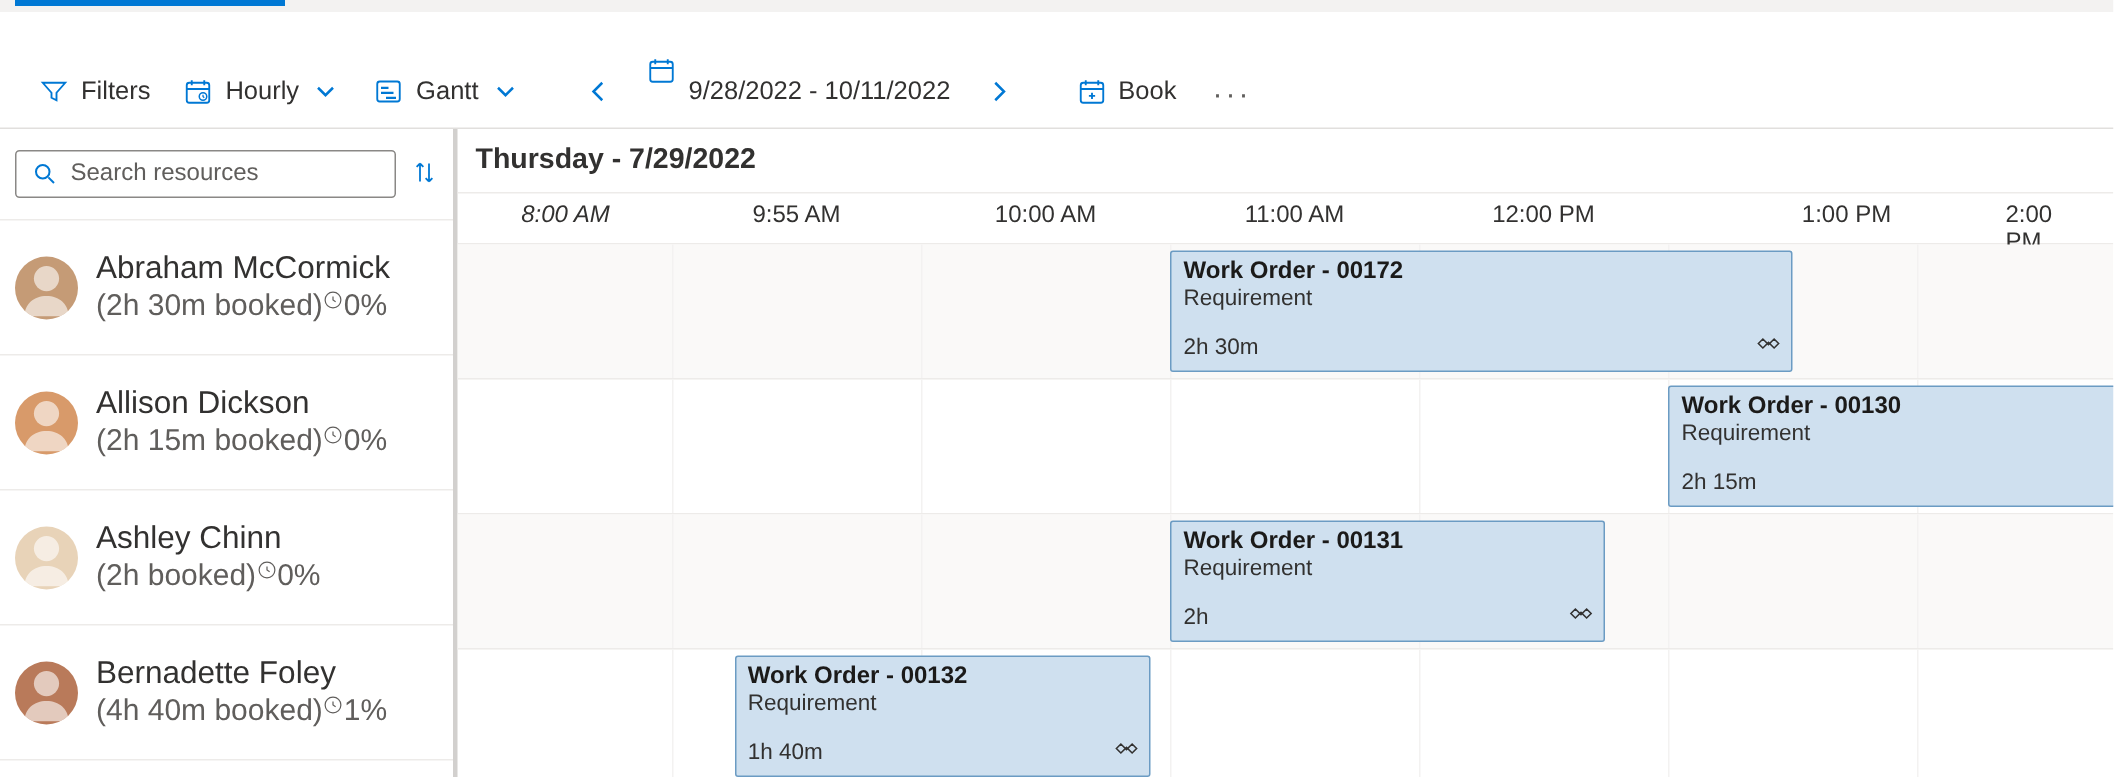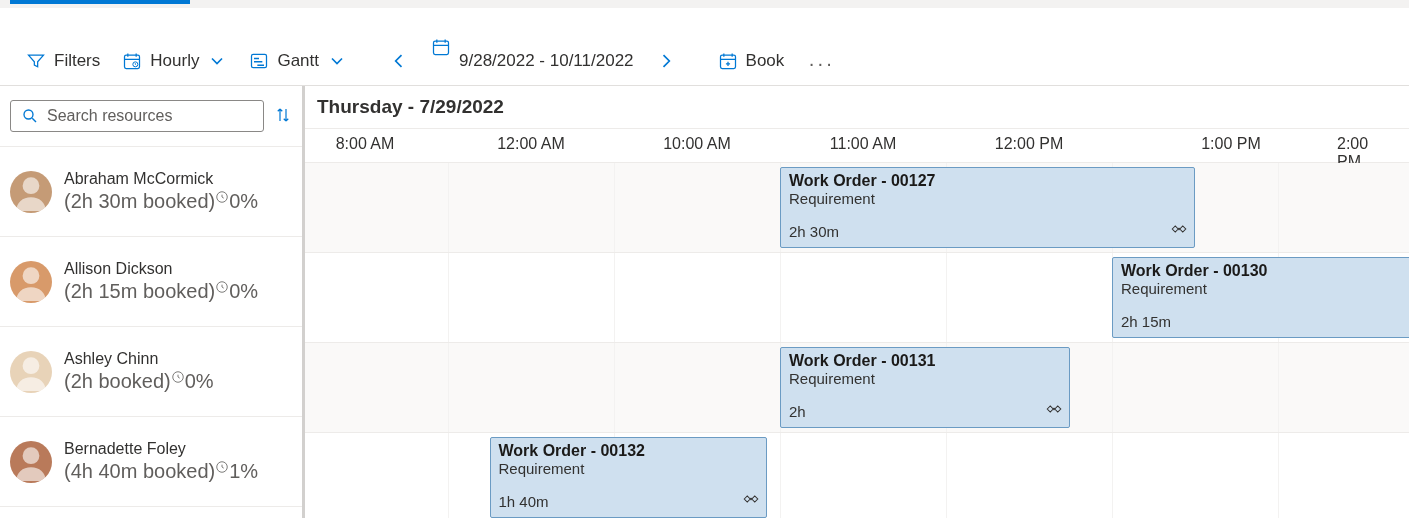--- a/index.html
+++ b/index.html
@@ -18,21 +18,21 @@
 .board { display: flex; height: 460px; }
 .left-pane { width: 305px; min-width: 305px; border-right: 3px solid #d2d0ce; display: flex; flex-direction: column; background: #fff; }
 .search-row { display: flex; align-items: center; gap: 10px; padding: 14px 10px; border-bottom: 1px solid #edebe9; }
 .search-box { flex: 1; display: flex; align-items: center; border: 1px solid #8a8886; border-radius: 3px; padding: 6px 10px; gap: 8px; color: #605e5c; font-size: 16px; }
 .search-box svg { width: 18px; height: 18px; stroke: #0078d4; fill: none; }
 .sort-btn svg { stroke: #0078d4; fill: none; width: 18px; height: 18px; }
 
 .resource-row { display: flex; align-items: center; padding: 12px 10px; border-bottom: 1px solid #edebe9; gap: 12px; height: 90px; }
 .avatar { width: 42px; height: 42px; border-radius: 50%; background: #d2d0ce; flex: none; display: flex; align-items: center; justify-content: center; font-size: 20px; overflow: hidden; }
 .avatar svg { width: 42px; height: 42px; }
-.res-info .res-name { font-size: 16px; color: #323130; }
+.res-info .res-name { font-size: 21px; color: #323130; }
 .res-sub { display: flex; gap: 0; color: #605e5c; font-size: 20px; margin-top: 2px; }
 .res-sub svg { width: 14px; height: 14px; stroke: #605e5c; fill: none; }
 
 .right-pane { flex: 1; position: relative; overflow: hidden; }
 .date-header { padding: 10px 12px; font-size: 19px; font-weight: 600; border-bottom: 1px solid #edebe9; }
 .time-header { display: flex; position: relative; height: 34px; border-bottom: 1px solid #edebe9; }
 .time-cell-label { position: absolute; font-size: 16px; color: #323130; transform: translateX(-50%); top: 6px; }
 
 .grid { position: relative; }
 .grid-row { height: 90px; border-bottom: 1px solid #edebe9; position: relative; }
@@ -208,38 +208,38 @@
         <span>1%</span>
       </div>
     </div>
         </div>
       </div>
   </div>
 
   <div class="right-pane">
     <div class="date-header">Thursday - 7/29/2022</div>
     <div class="time-header" id="time-header">
-        <div class="time-cell-label" style="left: 60px;">8:00 AM</div>
-        <div class="time-cell-label" style="left: 226px;">12:00 AM</div>
+        <div class="time-cell-label" style="left: 72px; font-style: italic;">8:00 AM</div>
+        <div class="time-cell-label" style="left: 226px;">9:55 AM</div>
         <div class="time-cell-label" style="left: 392px;">10:00 AM</div>
         <div class="time-cell-label" style="left: 558px;">11:00 AM</div>
         <div class="time-cell-label" style="left: 724px;">12:00 PM</div>
         <div class="time-cell-label" style="left: 926px;">1:00 PM</div>
         <div class="time-cell-label" style="left: 1056px;">2:00 PM</div>
       </div>
     <div class="grid" id="grid">
         <div class="grid-row alt">
           <div class="hour-line" style="left: 143px;"></div>
           <div class="hour-line" style="left: 309px;"></div>
           <div class="hour-line" style="left: 475px;"></div>
           <div class="hour-line" style="left: 641px;"></div>
           <div class="hour-line" style="left: 807px;"></div>
           <div class="hour-line" style="left: 973px;"></div>
           <div class="booking" style="left: 475px; width: 415px;">
-    <div class="b-title">Work Order - 00127</div>
+    <div class="b-title">Work Order - 00172</div>
     <div class="b-sub">Requirement</div>
     <div class="b-dur">2h 30m</div>
     <div class="b-icon"><svg viewBox="0 0 24 24">
                 <path d="M3 12l4-4 5 5 5-5 4 4-4 4-5-5-5 5z" stroke-width="1.4"></path>
               </svg></div>
           </div>
         </div>
         <div class="grid-row">
           <div class="hour-line" style="left: 143px;"></div>
           <div class="hour-line" style="left: 309px;"></div>

